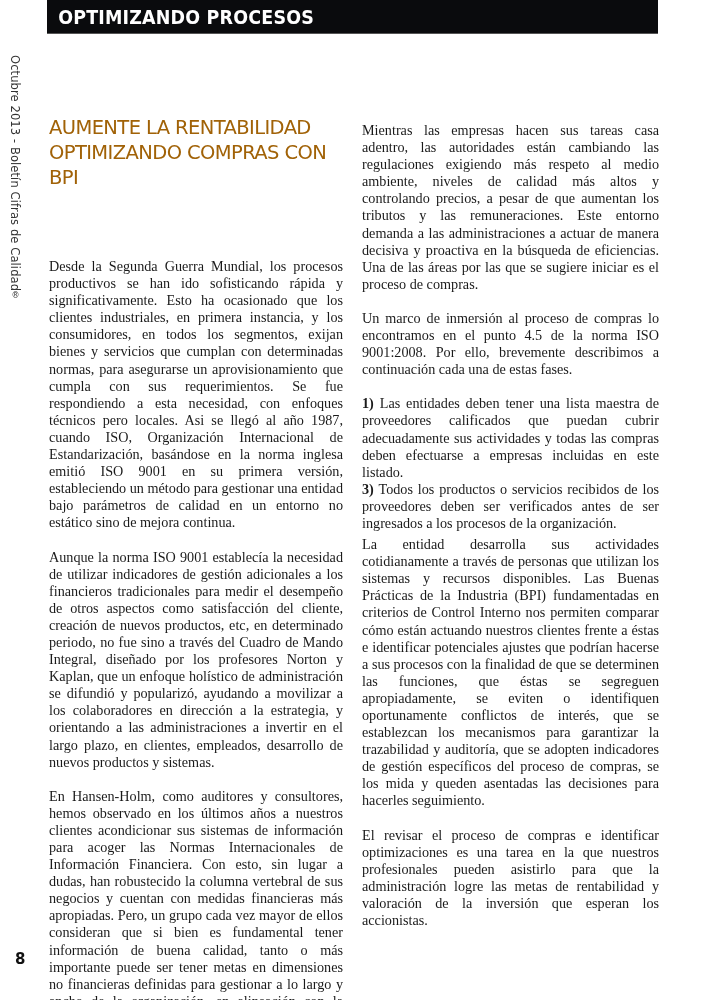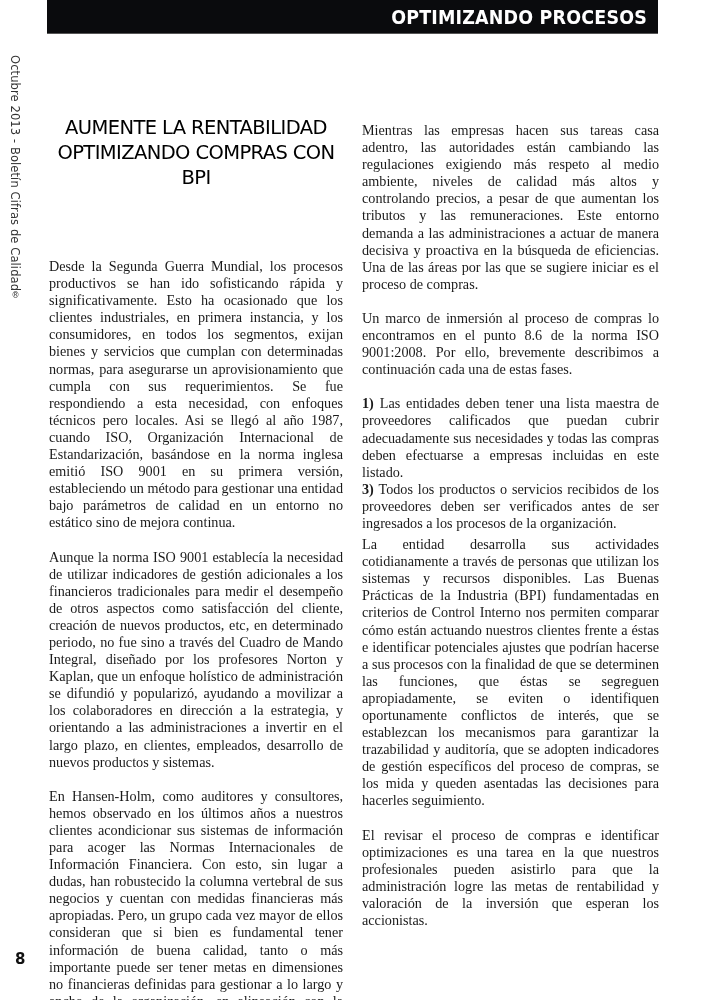--- a/index.html
+++ b/index.html
@@ -1,41 +1,41 @@
 <!DOCTYPE html>
 <html><head>
 <meta charset="utf-8">
 <style>
   html, body { margin: 0; padding: 0; background: #ffffff; }
   body { width: 706px; height: 1000px; position: relative; overflow: hidden; color: #1a1a1a; }
   .header-bar {
     position: absolute; left: 47px; top: 0; width: 611px; height: 33px;
     background: #0a0b0d; border-bottom: 1px solid #555;
-    display: flex; align-items: center; justify-content: flex-end;
+    display: flex; align-items: center; justify-content: flex-start;
   }
   .header-title {
     color: #ffffff; font-family: "DejaVu Sans", sans-serif; font-weight: bold;
     font-size: 19px; letter-spacing: 0.2px; transform: scaleX(0.92);
   }
   .side-label {
     position: absolute; left: 8px; top: 55px;
     writing-mode: vertical-rl; font-family: "DejaVu Sans", sans-serif;
     font-size: 11.5px; color: #333; letter-spacing: 0.1px; white-space: nowrap;
   }
   .side-label .reg { font-size: 8px; }
   .page-number {
     position: absolute; left: 15px; top: 950px;
     font-family: "DejaVu Sans", sans-serif; font-weight: bold; font-size: 15px; color: #111;
   }
   .col { position: absolute; font-family: "Liberation Serif", serif; font-size: 14.2px; line-height: 17.1px; text-align: justify; hyphens: manual; }
   .col-left { left: 49px; top: 115px; width: 294px; }
   .col-right { left: 362px; top: 118px; width: 297px; }
   .article-title {
     font-family: "DejaVu Sans", sans-serif; font-weight: normal; font-size: 19.5px; line-height: 25px;
-    color: #000000; margin: 0 0 68px 0; letter-spacing: -0.6px; text-align: center; transform-origin: left;
+    color: #a16207; margin: 0 0 68px 0; letter-spacing: -0.6px; text-align: left; transform-origin: left;
   }
   p { margin: 4px 0 17px 0; }
   .list-item { margin: 0; }
   .list-last { margin-bottom: 17px; }
   .num { font-weight: bold; }
 </style>
 </head>
 <body>
 
 <div class="header-bar">
@@ -50,25 +50,25 @@
 
 <div class="col col-left">
   <h1 class="article-title">AUMENTE LA RENTABILIDAD OPTIMIZANDO COMPRAS CON BPI</h1>
   <p>Desde la Segunda Guerra Mundial, los procesos productivos se han ido sofisticando rápida y significativamente. Esto ha ocasionado que los clientes industriales, en primera instancia, y los consumidores, en todos los segmentos, exijan bienes y servicios que cumplan con determinadas normas, para asegurarse un aprovisionamiento que cumpla con sus requerimientos. Se fue respondiendo a esta necesidad, con enfoques técnicos pero locales. Asi se llegó al año 1987, cuando ISO, Organización Internacional de Estandarización, basándose en la norma inglesa emitió ISO 9001 en su primera versión, estableciendo un método para gestionar una entidad bajo parámetros de calidad en un entorno no estático sino de mejora continua.</p>
   <p>Aunque la norma ISO 9001 establecía la necesidad de utilizar indicadores de gestión adicionales a los financieros tradicionales para medir el desempeño de otros aspectos como satisfacción del cliente, creación de nuevos productos, etc, en determinado periodo, no fue sino a través del Cuadro de Mando Integral, diseñado por los profesores Norton y Kaplan, que un enfoque holístico de administración se difundió y popularizó, ayudando a movilizar a los colaboradores en dirección a la estrategia, y orientando a las administraciones a invertir en el largo plazo, en clientes, empleados, desarrollo de nuevos productos y sistemas.</p>
   <p>En Hansen-Holm, como auditores y consultores, hemos observado en los últimos años a nuestros clientes acondicionar sus sistemas de información para acoger las Normas Internacionales de Información Financiera. Con esto, sin lugar a dudas, han robustecido la columna vertebral de sus negocios y cuentan con medidas financieras más apropiadas. Pero, un grupo cada vez mayor de ellos consideran que si bien es fundamental tener información de buena calidad, tanto o más importante puede ser tener metas en dimensiones no financieras definidas para gestionar a lo largo y ancho de la organización, en alineación con la estrategia.</p>
 </div>
 
 <div class="col col-right">
   <p>Mientras las empresas hacen sus tareas casa adentro, las autoridades están cambiando las regulaciones exigiendo más respeto al medio ambiente, niveles de calidad más altos y controlando precios, a pesar de que aumentan los tributos y las remuneraciones. Este entorno demanda a las administraciones a actuar de manera decisiva y proactiva en la búsqueda de eficiencias. Una de las áreas por las que se sugiere iniciar es el proceso de compras.</p>
-  <p>Un marco de inmersión al proceso de compras lo encontramos en el punto 8.6 de la norma ISO 9001:2008. Por ello, brevemente describimos a continuación cada una de estas fases.</p>
+  <p>Un marco de inmersión al proceso de compras lo encontramos en el punto 4.5 de la norma ISO 9001:2008. Por ello, brevemente describimos a continuación cada una de estas fases.</p>
 
   <div class="list-item">
     <span class="num">1)</span>
-    <span>Las entidades deben tener una lista maestra de proveedores calificados que puedan cubrir adecuadamente sus necesidades y todas las compras deben efectuarse a empresas incluidas en este listado.</span>
+    <span>Las entidades deben tener una lista maestra de proveedores calificados que puedan cubrir adecuadamente sus actividades y todas las compras deben efectuarse a empresas incluidas en este listado.</span>
   </div>
   <div class="list-item">
     <span class="num">3)</span>
     <span>Todos los productos o servicios recibidos de los proveedores deben ser verificados antes de ser ingresados a los procesos de la organización.</span>
   </div>
 
   <p>La entidad desarrolla sus actividades cotidianamente a través de personas que utilizan los sistemas y recursos disponibles. Las Buenas Prácticas de la Industria (BPI) fundamentadas en criterios de Control Interno nos permiten comparar cómo están actuando nuestros clientes frente a éstas e identificar potenciales ajustes que podrían hacerse a sus procesos con la finalidad de que se determinen las funciones, que éstas se segreguen apropiadamente, se eviten o identifiquen oportunamente conflictos de interés, que se establezcan los mecanismos para garantizar la trazabilidad y auditoría, que se adopten indicadores de gestión específicos del proceso de compras, se los mida y queden asentadas las decisiones para hacerles seguimiento.</p>
   <p>El revisar el proceso de compras e identificar optimizaciones es una tarea en la que nuestros profesionales pueden asistirlo para que la administración logre las metas de rentabilidad y valoración de la inversión que esperan los accionistas.</p>
 </div>
 

